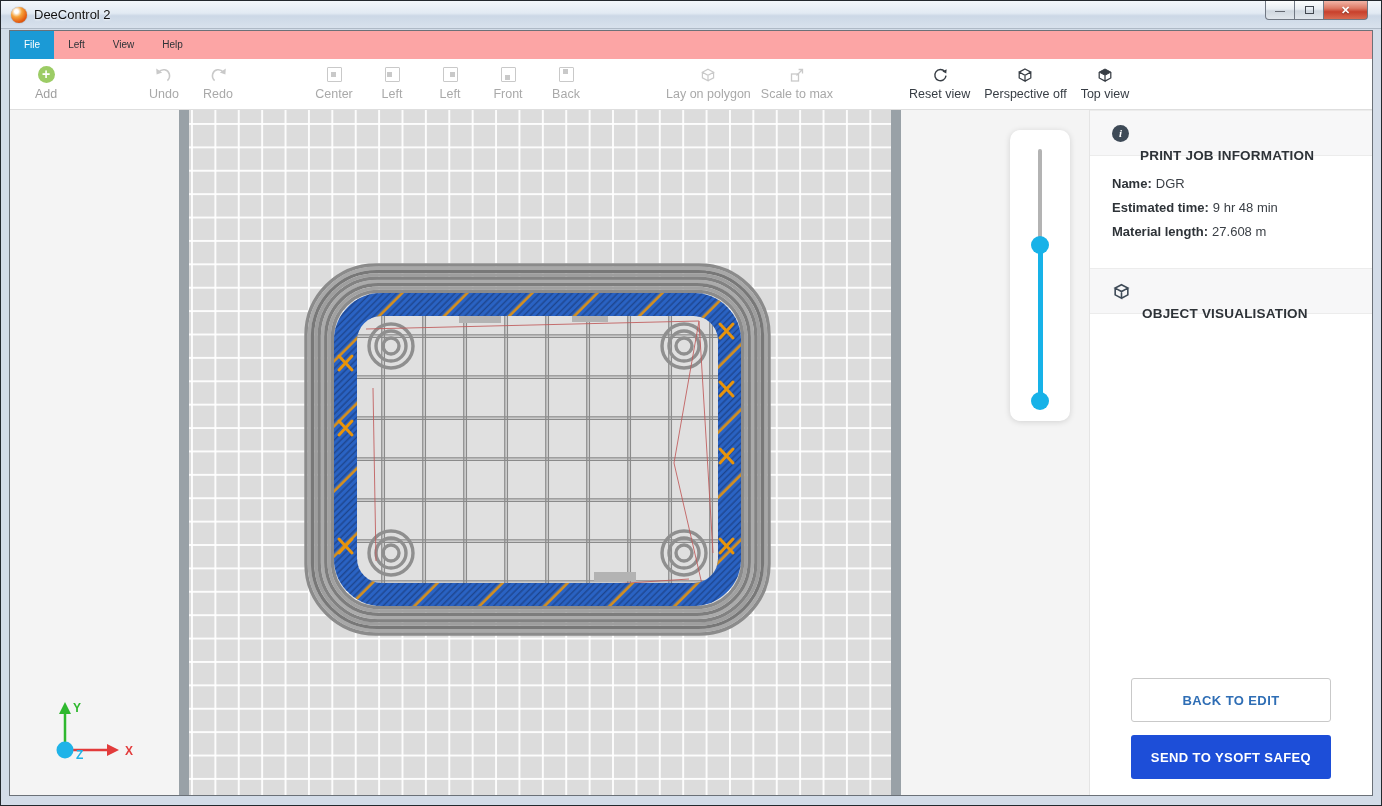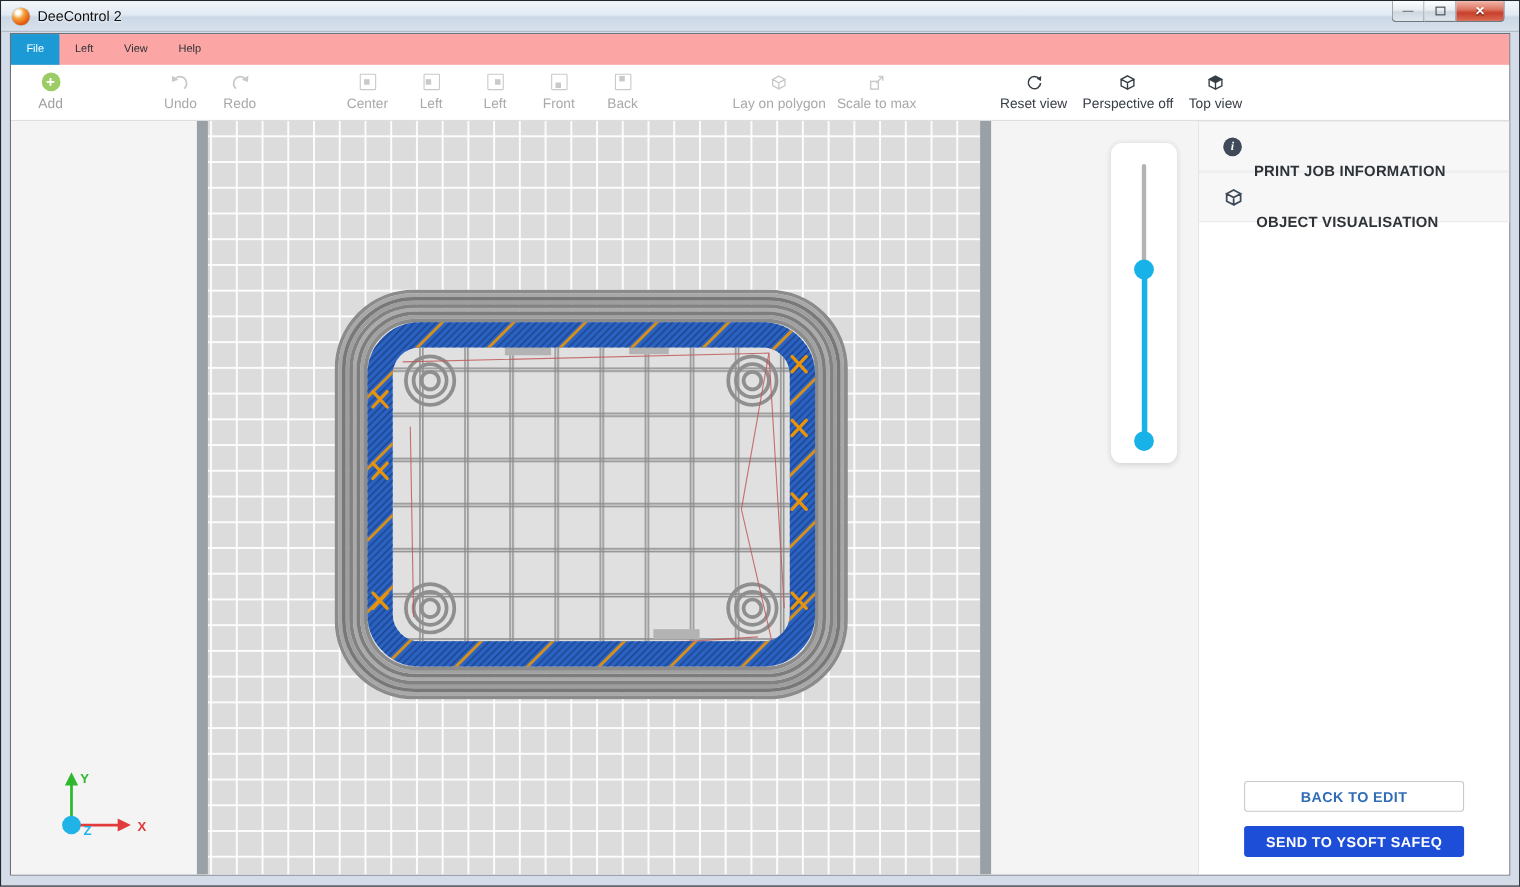--- a/index.html
+++ b/index.html
@@ -95,21 +95,21 @@
   .pj-row .val { color:#3a3f45; }
   .vis-content { padding:25px 22px 0; }
   .vis-option { display:grid; grid-template-columns:20px 1fr; column-gap:13px; row-gap:7px; margin-bottom:28px; }
   .radio { width:20px; height:20px; border-radius:50%; border:2px solid #d0d0d0; position:relative; background:#fff; }
   .radio.checked { border-color:#17b2e8; }
   .radio.checked::after { content:""; position:absolute; left:3px; top:3px; width:10px; height:10px;
     border-radius:50%; background:#17b2e8; }
   .vis-label { font-size:13px; font-weight:bold; color:#2e3338; align-self:center; }
   .vis-desc { grid-column:2; font-size:13px; color:#a9a9a9; line-height:1.45; max-width:205px; }
   .action-buttons { position:absolute; left:41px; right:41px; bottom:16px; display:flex; flex-direction:column; gap:13px; }
-  .btn { height:28px; border-radius:3px; font-size:13px; font-weight:bold; letter-spacing:.4px;
+  .btn { height:44px; border-radius:3px; font-size:13px; font-weight:bold; letter-spacing:.4px;
     display:flex; align-items:center; justify-content:center; cursor:pointer; font-family:inherit; }
   .btn-back { background:#fff; border:1px solid #c9c9c9; color:#2f6eb5; }
   .btn-send { background:#1d4ed8; border:none; color:#fff; }
 
   svg { display:block; }
 </style>
 </head>
 <body>
 
 <div class="window">
@@ -358,20 +358,31 @@
           <div class="handle bottom"></div>
         </div>
       </div>
 
       <div class="sidebar">
 
         <div class="section-header">
           <span class="info-circle">i</span>
           <span class="sh-title">PRINT JOB INFORMATION</span>
         </div>
+        <div class="pj-content">
+          <div class="pj-row">
+            <span class="lbl">Name:</span><span class="val">DGR</span>
+          </div>
+          <div class="pj-row">
+            <span class="lbl">Estimated time:</span><span class="val">9 hr 48 min</span>
+          </div>
+          <div class="pj-row">
+            <span class="lbl">Material length:</span><span class="val">27.608 m</span>
+          </div>
+        </div>
 
         <div class="section-header">
           <span>
             <svg width="19" height="19" viewBox="0 0 18 18">
                 <path d="M9 2.6 L15 5.8 L9 9 L3 5.8 Z M3 5.8 L3 12.2 L9 15.4 L9 9 M15 5.8 L15 12.2 L9 15.4" fill="none" stroke="#3e4a57" stroke-width="1.5"></path>
               </svg>
           </span>
           <span class="sh-title">OBJECT VISUALISATION</span>
         </div>
 

